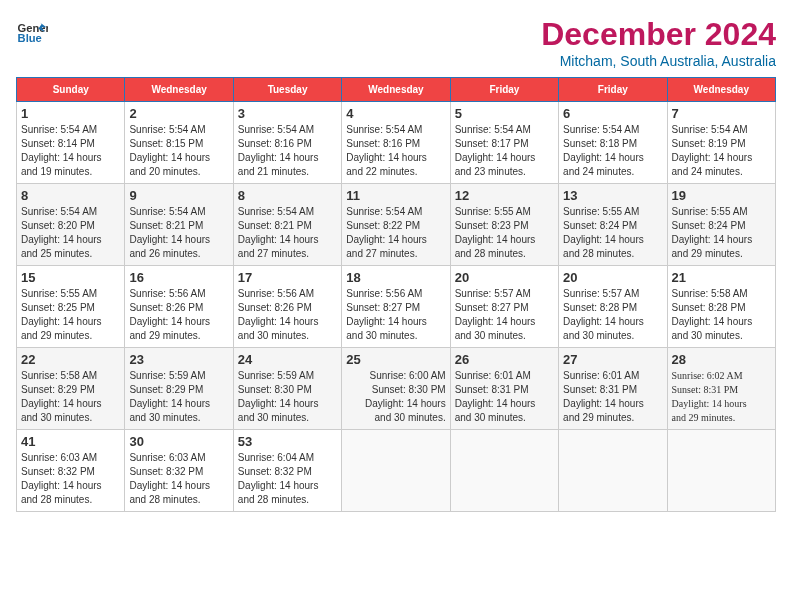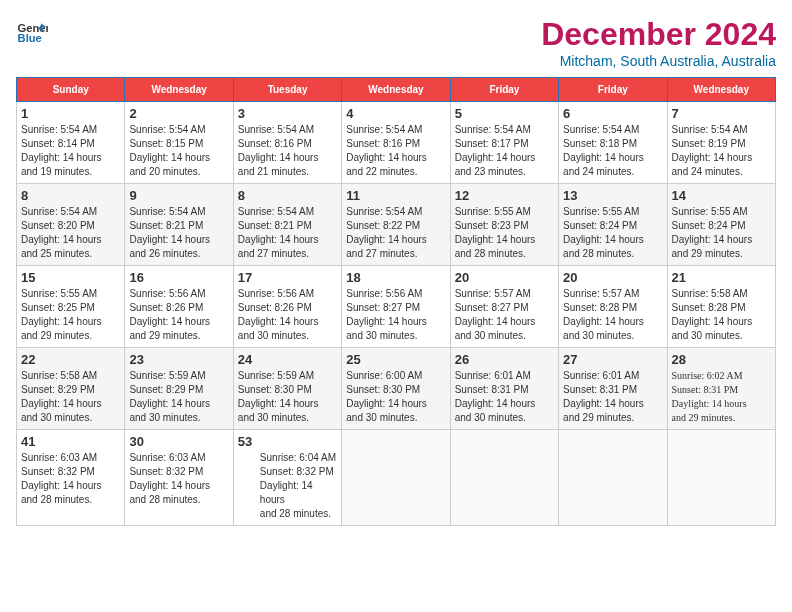--- a/index.html
+++ b/index.html
@@ -197,21 +197,21 @@
 and 28 minutes.</div>
         </td>
         <td>
           <span class="day-number">13</span>
           <div class="day-info" style="white-space: pre-line;">Sunrise: 5:55 AM
 Sunset: 8:24 PM
 Daylight: 14 hours
 and 28 minutes.</div>
         </td>
         <td>
-          <span class="day-number">14</span>
+          <span class="day-number">19</span>
           <div class="day-info" style="white-space: pre-line;">Sunrise: 5:55 AM
 Sunset: 8:24 PM
 Daylight: 14 hours
 and 29 minutes.</div>
         </td>
       </tr>
       <tr>
         <td>
           <span class="day-number">15</span>
           <div class="day-info" style="white-space: pre-line;">Sunrise: 5:55 AM
@@ -279,21 +279,21 @@
         </td>
         <td>
           <span class="day-number">24</span>
           <div class="day-info" style="white-space: pre-line;">Sunrise: 5:59 AM
 Sunset: 8:30 PM
 Daylight: 14 hours
 and 30 minutes.</div>
         </td>
         <td>
           <span class="day-number">25</span>
-          <div class="day-info" style="white-space: pre-line;">Sunrise: 6:00 AM
+          <div class="day-info" style="white-space: pre-line; text-align: right;">Sunrise: 6:00 AM
 Sunset: 8:30 PM
 Daylight: 14 hours
 and 30 minutes.</div>
         </td>
         <td>
           <span class="day-number">26</span>
           <div class="day-info" style="white-space: pre-line;">Sunrise: 6:01 AM
 Sunset: 8:31 PM
 Daylight: 14 hours
 and 30 minutes.</div>
@@ -323,21 +323,21 @@
         </td>
         <td>
           <span class="day-number">30</span>
           <div class="day-info" style="white-space: pre-line;">Sunrise: 6:03 AM
 Sunset: 8:32 PM
 Daylight: 14 hours
 and 28 minutes.</div>
         </td>
         <td>
           <span class="day-number">53</span>
-          <div class="day-info" style="white-space: pre-line; margin-left: 22px;">Sunrise: 6:04 AM
+          <div class="day-info" style="white-space: pre-line;">Sunrise: 6:04 AM
 Sunset: 8:32 PM
 Daylight: 14 hours
 and 28 minutes.</div>
         </td>
         <td class="empty-cell"></td>
         <td class="empty-cell"></td>
         <td class="empty-cell"></td>
         <td class="empty-cell"></td>
       </tr>
     </tbody>

